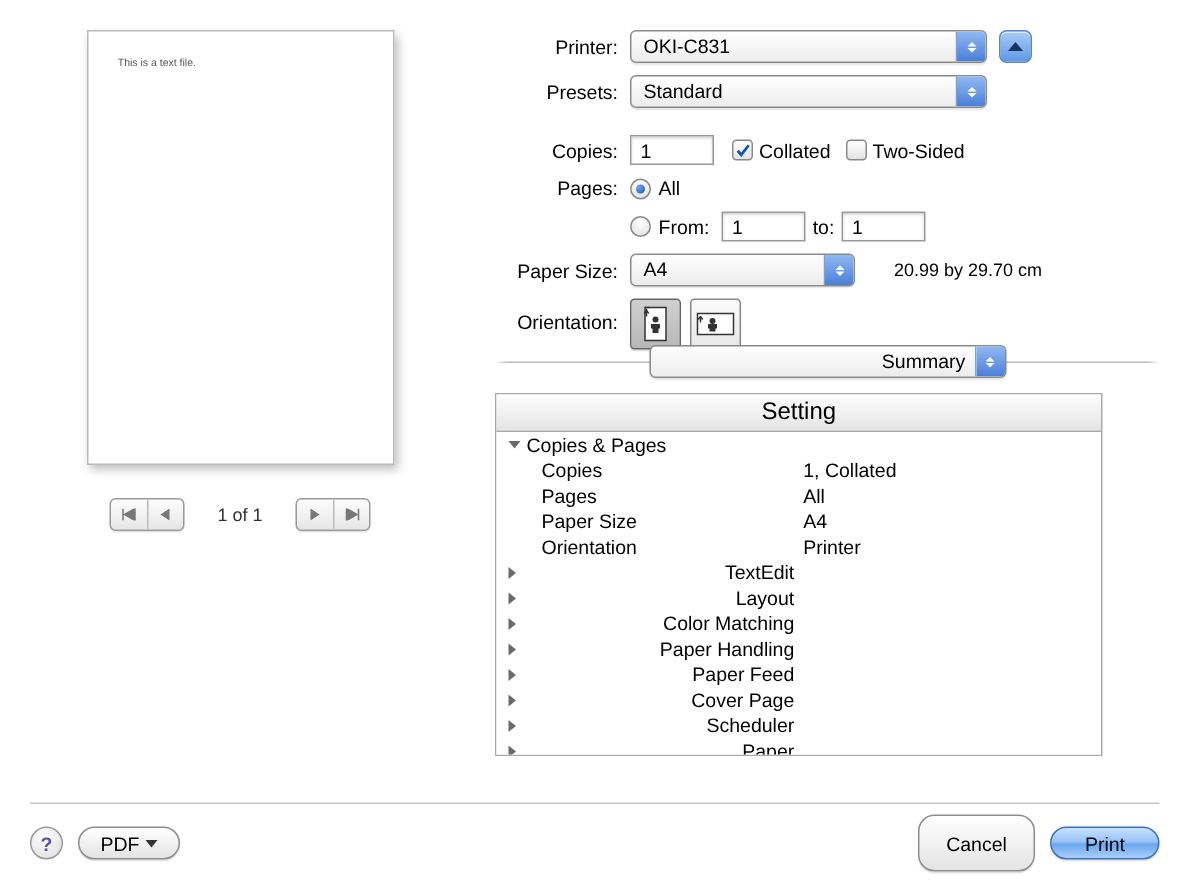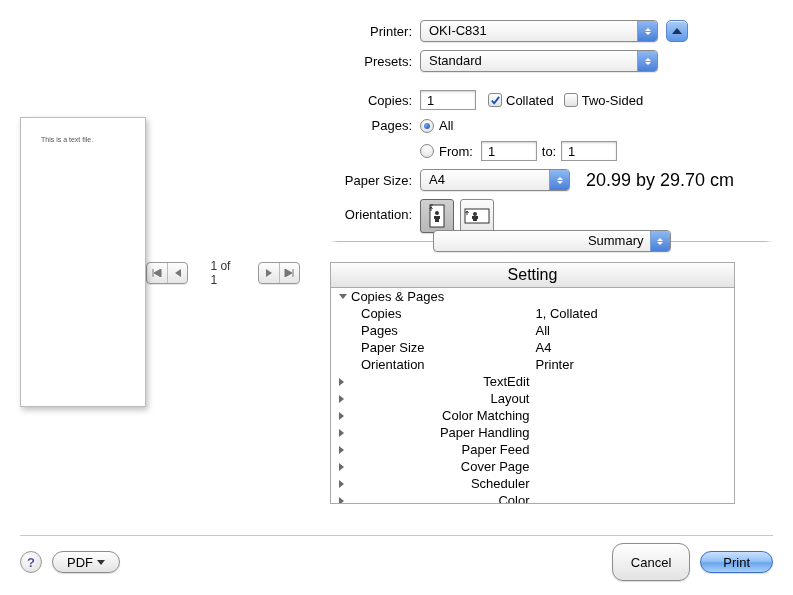--- a/index.html
+++ b/index.html
@@ -1,18 +1,18 @@
 <!DOCTYPE html>
 <html><head>
 <meta charset="utf-8">
 <style>
 * { box-sizing: border-box; margin: 0; padding: 0; font-family: "Lucida Grande", "Helvetica Neue", Arial, sans-serif; font-size: 13px; }
 body { background: #fff; width: 793px; height: 595px; position: relative; }
 .main { display: flex; padding: 20px 20px 0 20px; gap: 30px; }
-.left { width: 280px; display: flex; flex-direction: row; align-items: center; }
+.left { width: 280px; display: flex; flex-direction: column; align-items: center; }
 .preview { width: 205px; height: 290px; background: #fff; border: 1px solid #bbb; box-shadow: 2px 3px 6px rgba(0,0,0,0.25); position: relative; padding: 10px 12px; }
 .preview-text { font-size: 7px; color: #555; position: absolute; top: 18px; left: 20px; }
 .page-nav { margin-top: 22px; display: flex; align-items: center; gap: 8px; }
 .seg { display: inline-flex; border: 1px solid #9a9a9a; border-radius: 4px; overflow: hidden; background: linear-gradient(#fdfdfd,#e6e6e6); box-shadow: 0 1px 0 rgba(0,0,0,0.1);}
 .seg button { width: 24px; height: 20px; border: none; background: transparent; border-left: 1px solid #bbb; display:flex; align-items:center; justify-content:center; color:#555;}
 .seg button:first-child { border-left: none; }
 .page-nav-label { font-size: 12px; color: #333; margin: 0 14px; }
 
 .right { flex: 1; }
 .row { display: flex; align-items: center; margin-bottom: 8px; }
@@ -164,21 +164,21 @@
 
     <div class="row">
       <div class="row-label">Paper Size:</div>
       <div class="aqua-select" style="width:150px">
         <span>A4</span>
         <span class="end">
             <span class="arr up"></span>
             <span class="arr dn"></span>
           </span>
       </div>
-      <span style="margin-left:16px;font-size:18px">20.99 by 29.70 cm</span>
+      <span style="margin-left:26px;font-size:12px">20.99 by 29.70 cm</span>
     </div>
 
     <div class="row" style="align-items:flex-start">
       <div class="row-label" style="padding-top:8px">Orientation:</div>
       <div class="orient-btn active">
         <svg width="20" height="24">
             <rect x="3" y="1" width="14" height="22" fill="#fff" stroke="#333"></rect>
             <path d="M3 1l3-0v0" stroke="#333"></path>
             <circle cx="10" cy="9" r="2" fill="#333"></circle>
             <rect x="8" y="12" width="4" height="6" fill="#333"></rect>
@@ -295,21 +295,21 @@
         <div class="tree-row">
             <div class="lbl">
               <span class="disclosure right"></span>
               <span>Scheduler</span>
             </div>
             <div class="val"></div>
           </div>
         <div class="tree-row">
             <div class="lbl">
               <span class="disclosure right"></span>
-              <span>Color</span>
+              <span>Paper</span>
             </div>
             <div class="val"></div>
           </div>
 
       </div>
     </div>
 
   </div>
 </div>
 

